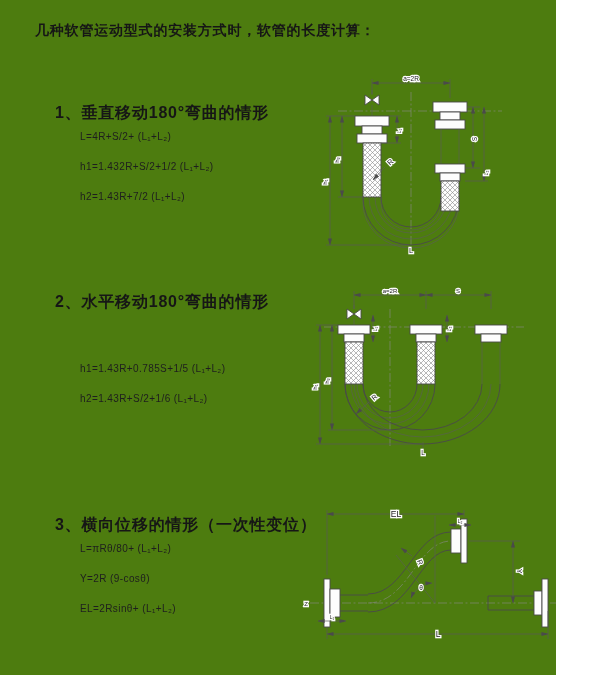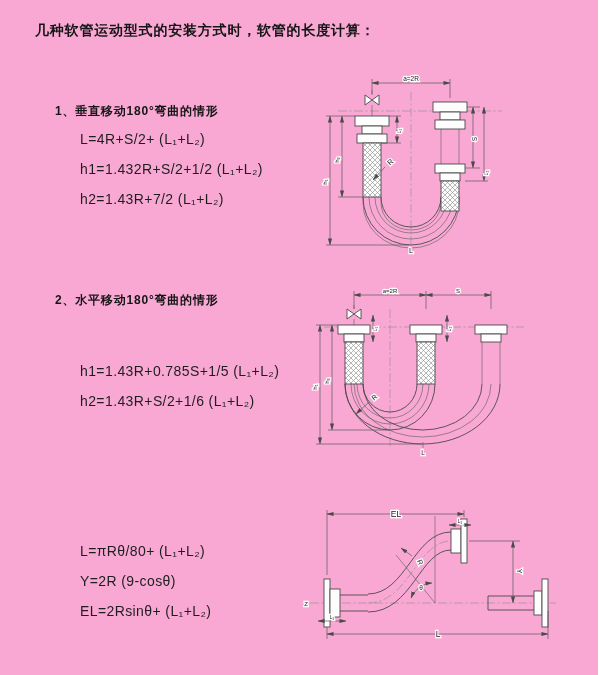--- a/index.html
+++ b/index.html
@@ -1,28 +1,28 @@
 <!DOCTYPE html>
 <html><head>
 <meta charset="utf-8">
 <style>
   html,body{margin:0;padding:0;background:#ffffff;}
   .page{
-    position:relative;width:598px;height:675px;background:#f9a8d4;
+    position:relative;width:556px;height:675px;background:#4d7c0f;
     font-family:"Liberation Sans","DejaVu Sans",sans-serif;color:#1b1b1b;overflow:hidden;text-decoration:underline;
   }
   .title{
     position:absolute;left:35px;top:22px;font-size:14px;font-weight:700;
     letter-spacing:0.8px;color:#161616;
   }
   .sec-heading{
-    position:absolute;font-size:12px;font-weight:700;letter-spacing:0.8px;color:#161616;
+    position:absolute;font-size:16px;font-weight:700;letter-spacing:0.8px;color:#161616;
   }
   .formula{
-    position:absolute;left:80px;font-size:14px;font-weight:500;
+    position:absolute;left:80px;font-size:10px;font-weight:500;
     letter-spacing:0.4px;color:#1e1e1e;white-space:pre;
   }
   .diag{position:absolute;}
   .diag svg{display:block;}
   
   .ln{stroke:#4a4a4a;stroke-width:0.9;fill:none;}
   .ln-thin{stroke:#5a5a5a;stroke-width:0.6;fill:none;}
   .dim{stroke:#5a5a5a;stroke-width:0.7;fill:none;}
   .cl{stroke:#8a8a8a;stroke-width:0.6;fill:none;stroke-dasharray:9 2.5 2 2.5;}
   .fit{stroke:#4a4a4a;stroke-width:0.9;fill:#fdfdfd;}
@@ -232,20 +232,21 @@
       <g>
         <line class="dim" x1="63" y1="119" x2="50" y2="131" marker-end="url(#ar2)"></line>
         <text class="lbl" x="70" y="116" font-size="7" text-anchor="middle" transform="rotate(-40 70 116)">R</text>
       </g>
 
       <line class="ln-thin" x1="117" y1="159" x2="117" y2="165"></line>
       <text class="lbl" x="117" y="172" font-size="6.5" text-anchor="middle">L</text>
     </svg>
   </div>
 
+  <div class="sec-heading" style="left:55px;top:515px">3、横向位移的情形（一次性变位）</div>
   <div class="formula" style="top:543px">L=πRθ/80+ (L₁+L₂)</div>
   <div class="formula" style="top:573px">Y=2R (9-cosθ)</div>
   <div class="formula" style="top:603px">EL=2Rsinθ+ (L₁+L₂)</div>
 
   <div class="diag" style="left:298px;top:503px">
     <svg width="292" height="140" viewBox="0 0 292 140">
       <defs>
         <marker id="ar3" viewBox="0 0 8 8" refX="7.5" refY="4" markerWidth="7" markerHeight="7" markerUnits="userSpaceOnUse" orient="auto-start-reverse">
           <path d="M0,1.6 L8,4 L0,6.4 z" fill="#4a4a4a"></path>
         </marker>

